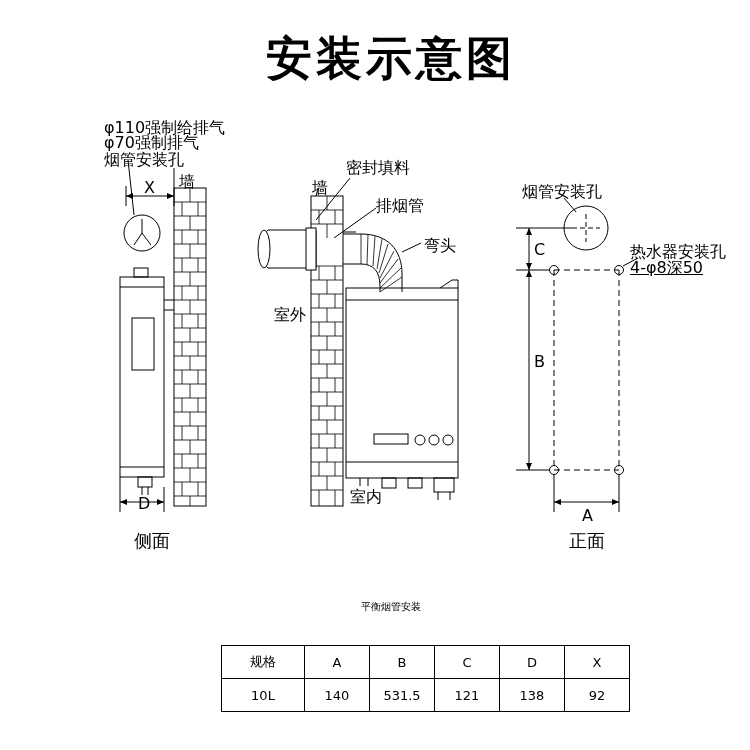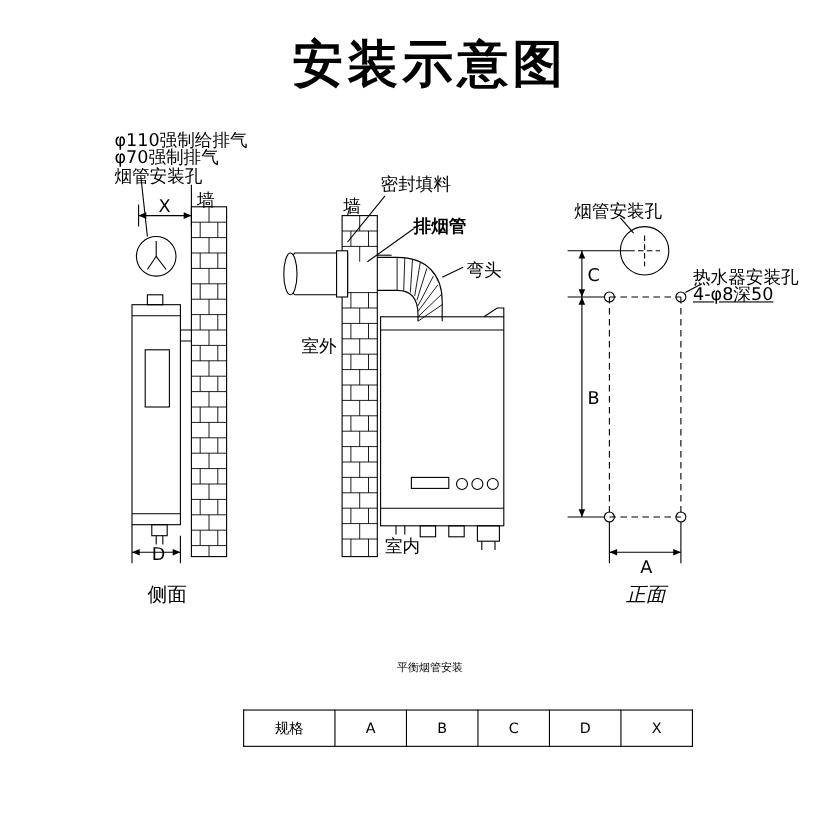--- a/index.html
+++ b/index.html
@@ -275,42 +275,50 @@
 
   <div class="t" style="left:88px;top:118px;">φ110强制给排气</div>
   <div class="t" style="left:88px;top:133px;">φ70强制排气</div>
   <div class="t" style="left:88px;top:150px;">烟管安装孔</div>
   <div class="t" style="left:163px;top:172px;">墙</div>
   <div class="t" style="left:128px;top:178px;">X</div>
   <div class="t" style="left:122px;top:494px;">D</div>
   <div class="t cap" style="left:118px;top:530px;">侧面</div>
 
   <div class="t" style="left:330px;top:158px;text-align:right;">密封填料</div>
-  <div class="t" style="left:360px;top:196px;font-weight:bold;">排烟管</div>
+  <div class="t" style="left:360px;top:196px;">排烟管</div>
   <div class="t" style="left:408px;top:236px;text-align:center;">弯头</div>
   <div class="t" style="left:296px;top:178px;">墙</div>
   <div class="t" style="left:258px;top:305px;">室外</div>
   <div class="t" style="left:334px;top:487px;">室内</div>
 
   <div class="t" style="left:506px;top:182px;">烟管安装孔</div>
   <div class="t" style="left:614px;top:242px;text-align:right;">热水器安装孔</div>
   <div class="t" style="left:614px;top:258px;text-decoration:underline;">4-φ8深50</div>
   <div class="t" style="left:518px;top:240px;">C</div>
   <div class="t" style="left:518px;top:352px;">B</div>
   <div class="t" style="left:566px;top:506px;">A</div>
-  <div class="t cap" style="left:553px;top:530px;font-style:italic;">正面</div>
+  <div class="t cap" style="left:553px;top:530px;">正面</div>
 
   <div class="balance">平衡烟管安装</div>
 
   <table class="spec">
     <tbody>
         <tr>
       <td class="first">规格</td>
       <td>A</td>
       <td>B</td>
       <td>C</td>
       <td>D</td>
       <td>X</td>
     </tr>
+    <tr>
+      <td class="first">10L</td>
+      <td>140</td>
+      <td>531.5</td>
+      <td>121</td>
+      <td>138</td>
+      <td>92</td>
+    </tr>
   </tbody>
     </table>
 
 </div>
 
 </body></html>

